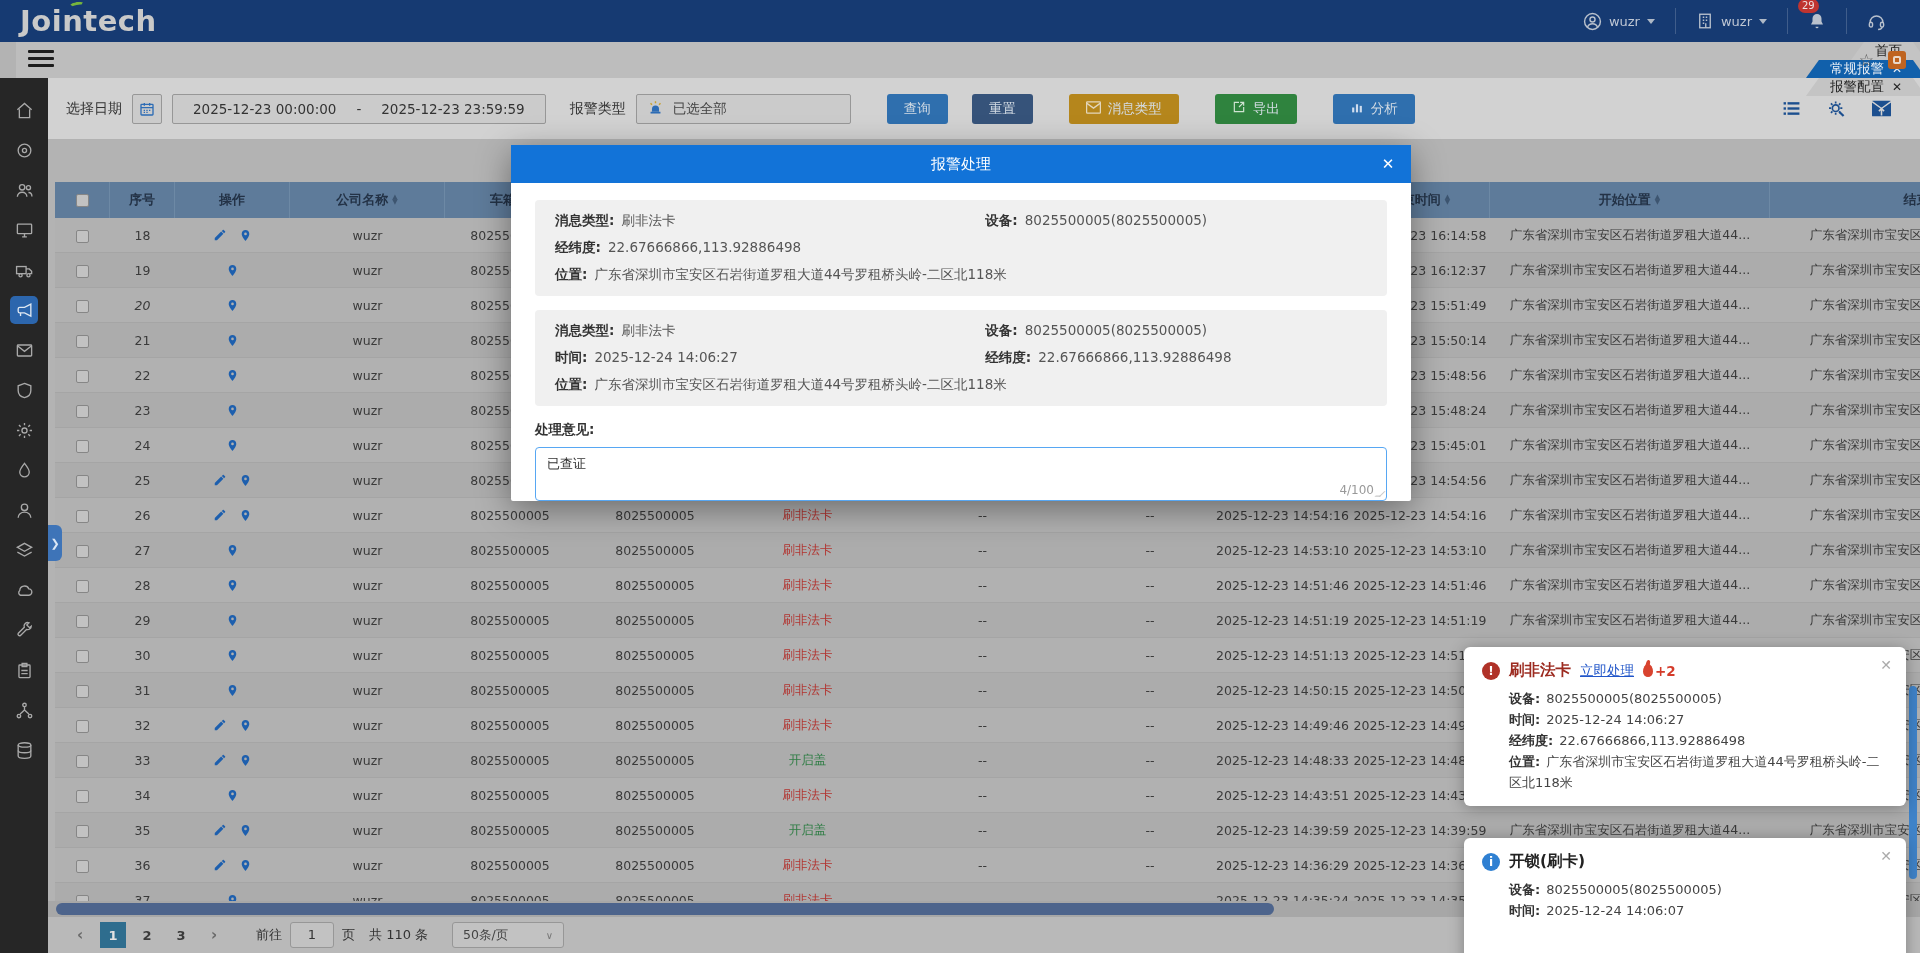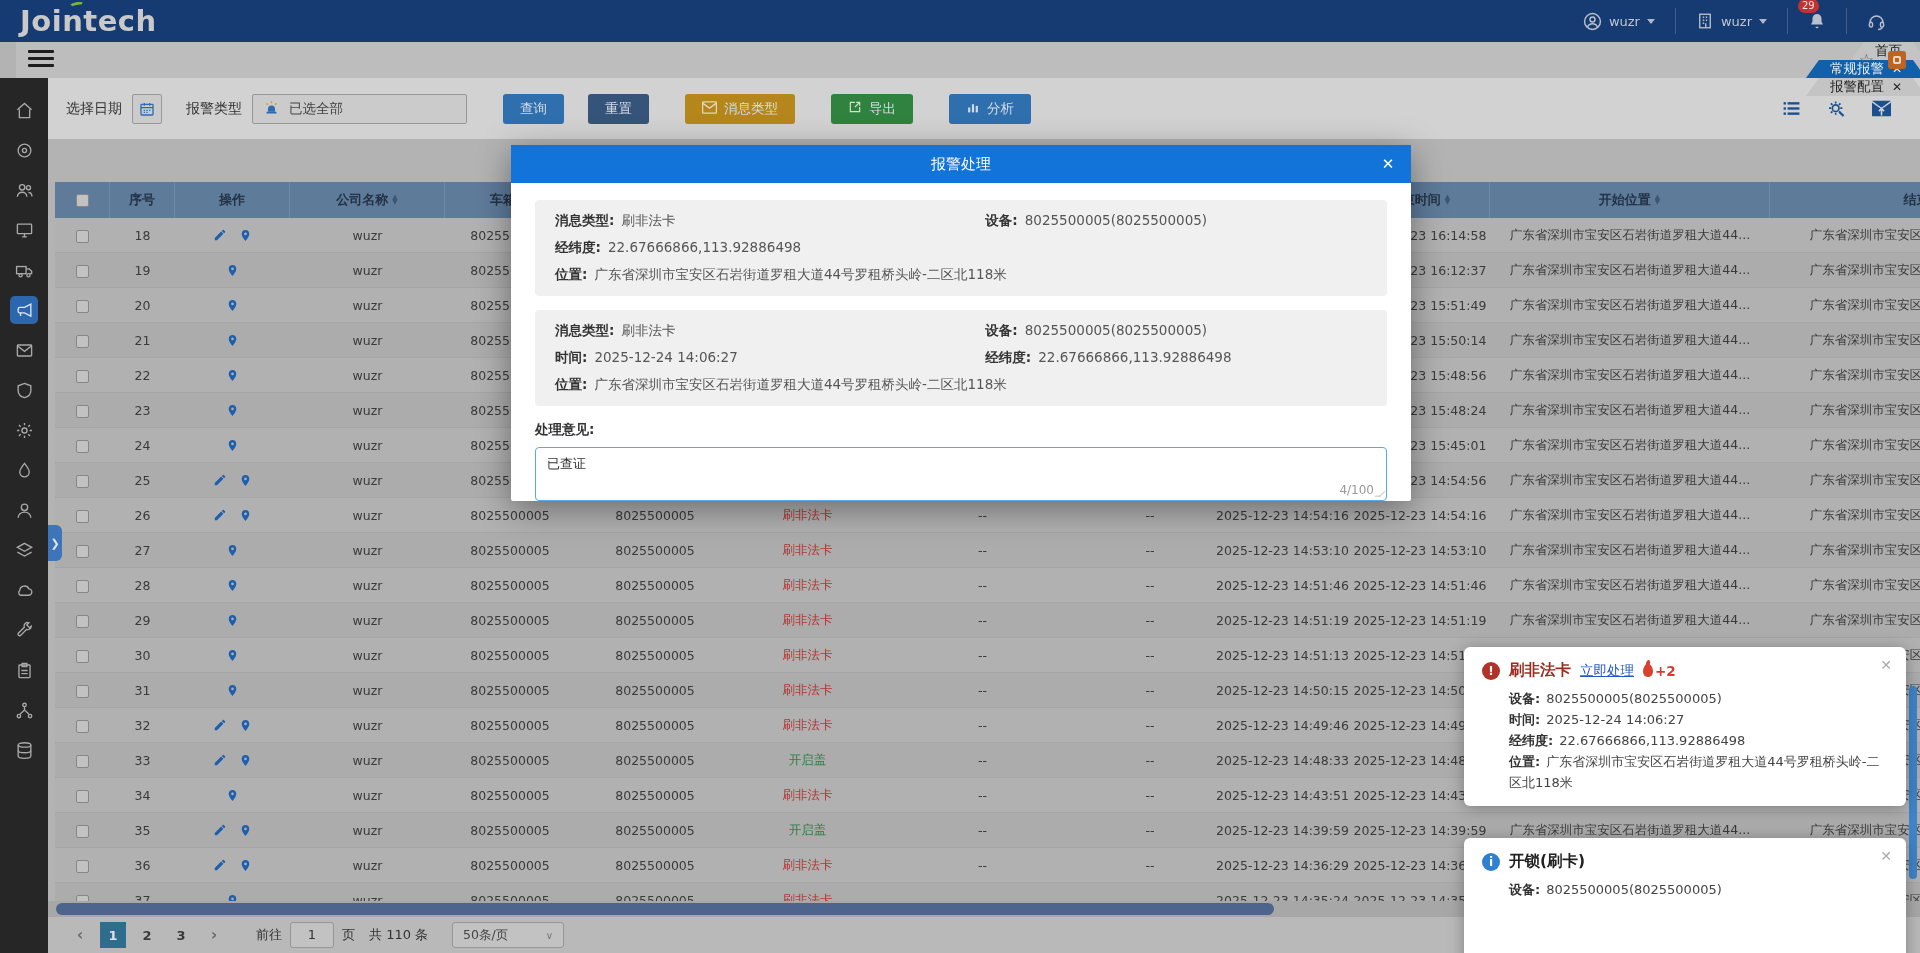--- a/index.html
+++ b/index.html
@@ -315,20 +315,25 @@
   <div class="expand-handle">❯</div>
 
   <div class="filter-bar">
     <span class="flabel">选择日期</span>
     <span class="cal-btn">
         <svg width="16" height="16" viewBox="0 0 24 24" fill="none" stroke="#2d6cb5" stroke-width="2">
           <rect x="3" y="5" width="18" height="16" rx="1"></rect>
           <path d="M3 10h18M8 3v4M16 3v4M7 14h2M11 14h2M15 14h2M7 17h2M11 17h2"></path>
         </svg>
       </span>
+    <div class="date-input">
+      <span>2025-12-23 00:00:00</span>
+      <span>-</span>
+      <span>2025-12-23 23:59:59</span>
+    </div>
     <span class="flabel" style="margin-left:14px">报警类型</span>
     <div class="type-box">
       <span><svg width="17" height="17" viewBox="0 0 24 24">
             <path d="M7 14a5 5 0 0 1 10 0v4H7z" fill="#2d6cb5"></path>
             <rect x="5" y="18" width="14" height="2.5" fill="#2d6cb5"></rect>
             <path d="M12 3v3M5 6l2 2M19 6l-2 2" stroke="#c9a12c" stroke-width="2" fill="none"></path>
           </svg></span>
       <span>已选全部</span>
     </div>
     <button class="btn btn-query">查询</button>
@@ -470,21 +475,21 @@
           <div class="td t-red" style="width: 145px; flex: 0 0 145px;">刷非法卡</div>
           <div class="td" style="width: 205px; flex: 0 0 205px;">--</div>
           <div class="td" style="width: 130px; flex: 0 0 130px;">--</div>
           <div class="td" style="width: 135px; flex: 0 0 135px;">2025-12-23 16:12:37</div>
           <div class="td" style="width: 140px; flex: 0 0 140px;">2025-12-23 16:12:37</div>
           <div class="td" style="width: 280px; flex: 0 0 280px;">广东省深圳市宝安区石岩街道罗租大道44...</div>
           <div class="td" style="width: 320px; flex: 0 0 320px;">广东省深圳市宝安区石岩街道罗租大道44...</div>
         </div>
         <div class="trow">
           <div class="td" style="width: 55px; flex: 0 0 55px;"><span class="cb"></span></div>
-          <div class="td" style="width: 65px; flex: 0 0 65px;">20</div>
+          <div class="td" style="width: 65px; flex: 0 0 65px; font-style: italic;">20</div>
           <div class="td" style="width: 115px; flex: 0 0 115px;">
             <span class="ops">
               <svg width="13" height="15" viewBox="0 0 24 24" fill="#1d5fae">
                 <path d="M12 2C8 2 5 5 5 9c0 5 7 13 7 13s7-8 7-13c0-4-3-7-7-7zm0 9.5A2.5 2.5 0 1 1 12 6.5a2.5 2.5 0 0 1 0 5z"></path>
               </svg>
             </span>
           </div>
           <div class="td" style="width: 155px; flex: 0 0 155px;">wuzr</div>
           <div class="td" style="width: 130px; flex: 0 0 130px;">8025500005</div>
           <div class="td" style="width: 160px; flex: 0 0 160px;">8025500005</div>
@@ -940,15 +945,16 @@
     <div class="p-row"><b>位置:</b><span>广东省深圳市宝安区石岩街道罗租大道44号罗租桥头岭-二区北118米</span></div>
   </div>
 
   <div class="popup popup-2">
     <div class="popup-head">
       <span class="p-circle p-info">i</span>
       <span class="p-title-dark">开锁(刷卡)</span>
     </div>
     <span class="p-close">✕</span>
     <div class="p-row"><b>设备:</b><span>8025500005(8025500005)</span></div>
+    <div class="p-row"><b>时间:</b><span>2025-12-24 14:06:07</span></div>
   </div>
 
 </div>
 
 </body></html>

